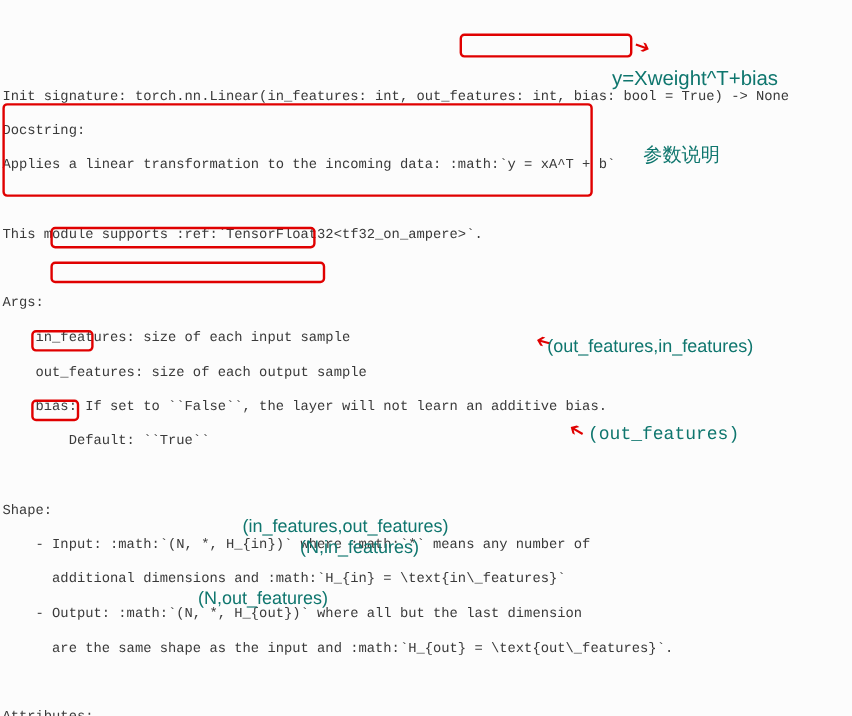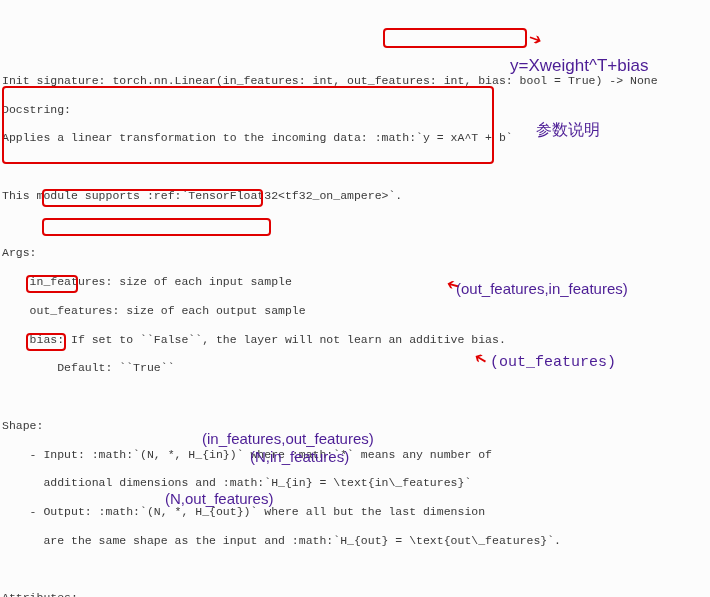--- a/index.html
+++ b/index.html
@@ -15,21 +15,21 @@
     white-space: pre;
   }
   .box {
     border: 2px solid #e00000;
     border-radius: 4px;
     position: absolute;
     pointer-events: none;
   }
   .anno {
     position: absolute;
-    color: #4c1d95;
+    color: #0f766e;
     font-family: sans-serif;
     font-size: 15px;
     white-space: nowrap;
   }
   .anno-cn {
     font-family: "Microsoft YaHei", sans-serif;
     text-align: center;
   }
   .arrow {
     position: absolute;

